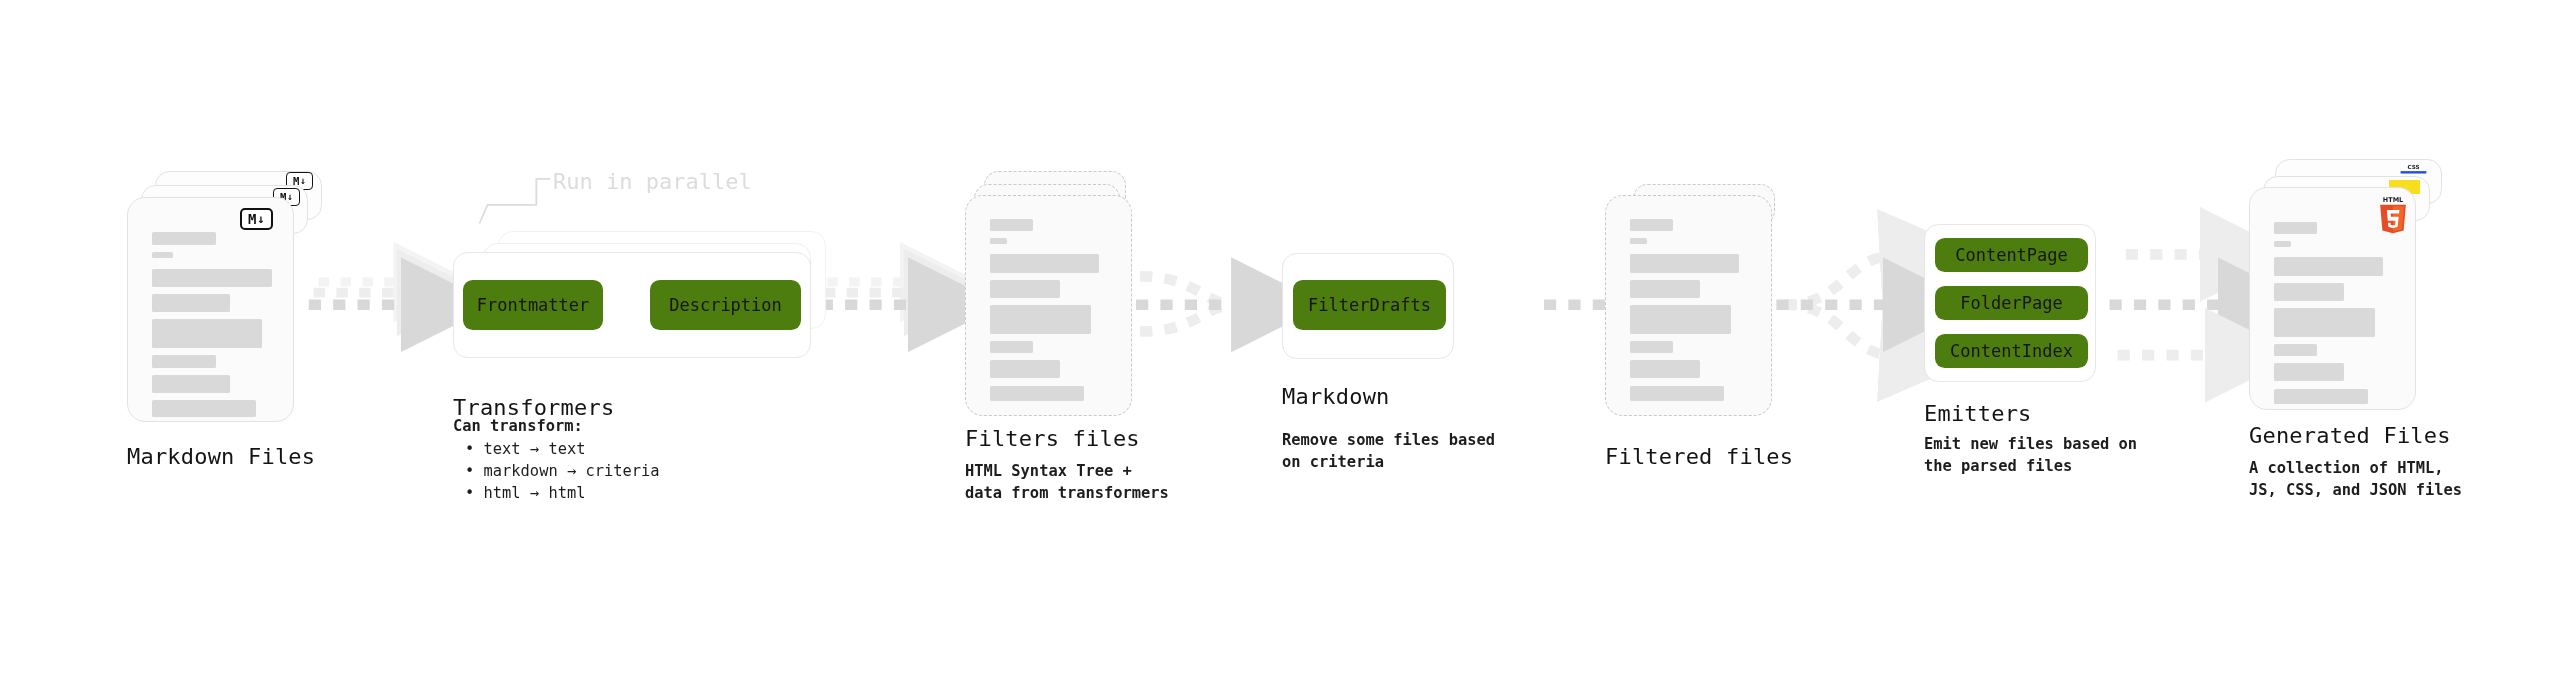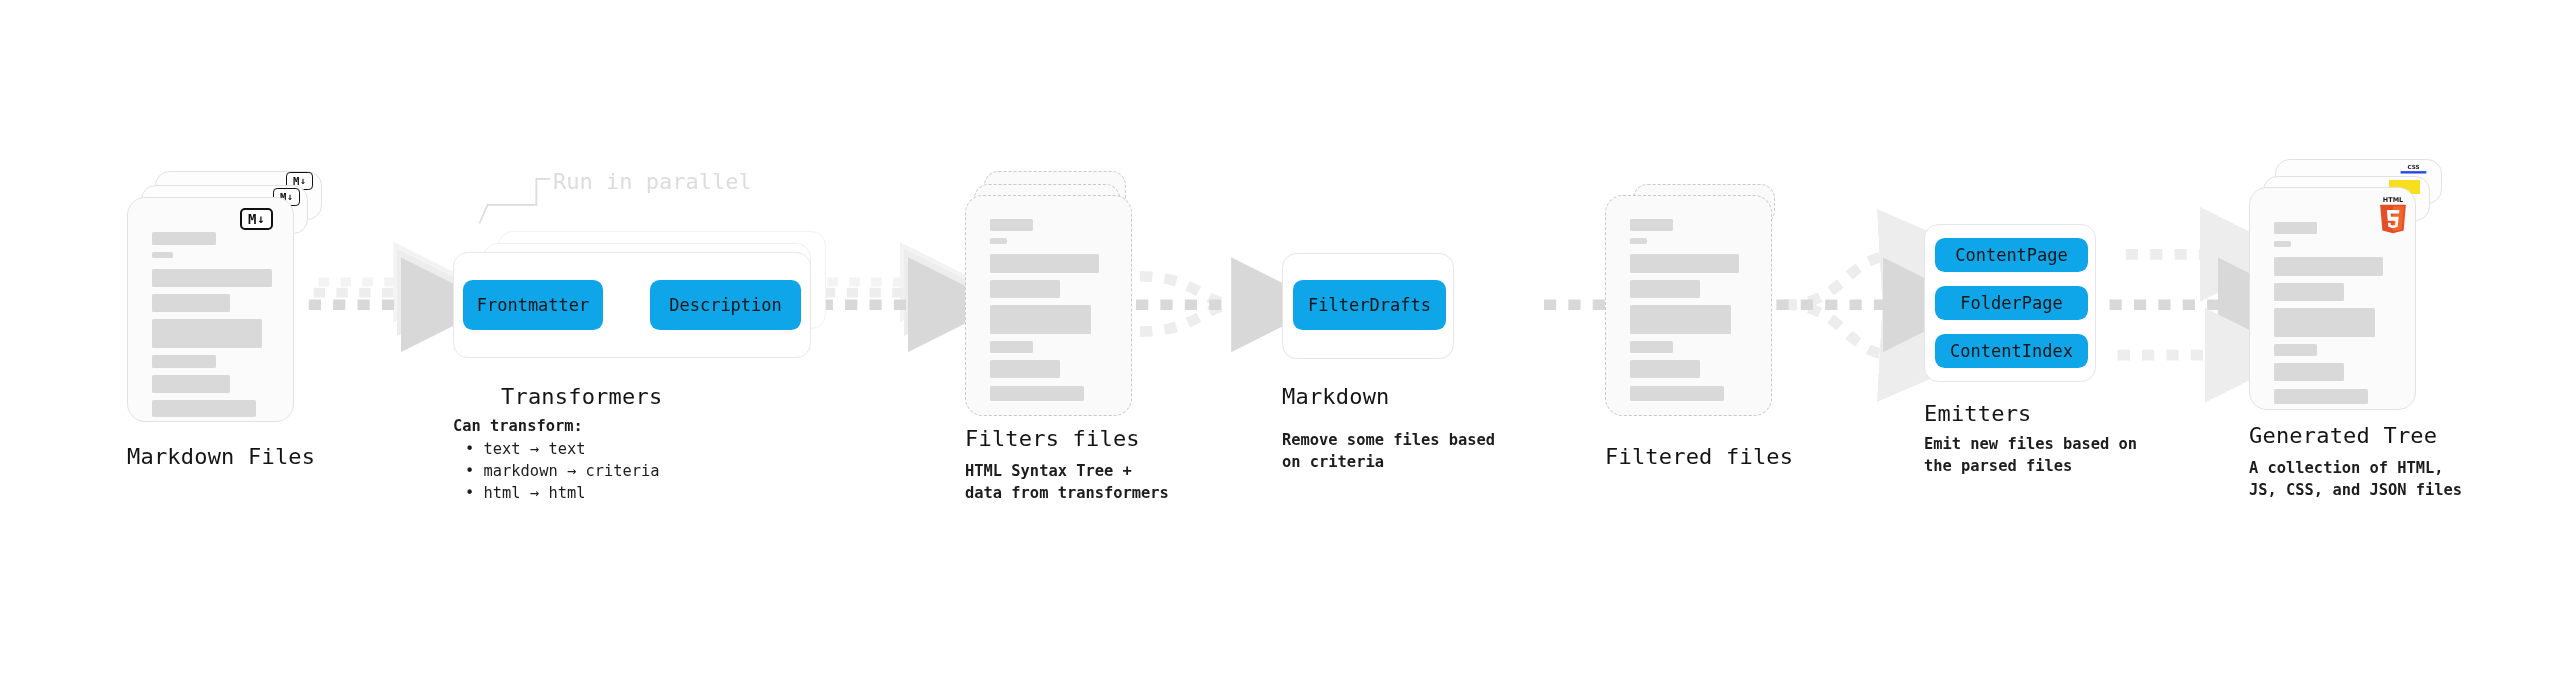--- a/index.html
+++ b/index.html
@@ -33,21 +33,21 @@
   .blist{position:absolute;font-size:15.4px;color:#1d1d1d;line-height:1.42;white-space:pre;}
 
   
   .shell{
     position:absolute;border:1.6px solid #e6e6e6;border-radius:14.6px;
     background:#ffffff;box-sizing:border-box;
   }
   .shell.g1{border-color:#efefef;}
   .shell.g2{border-color:#f2f2f2;}
   .chip{
-    position:absolute;background:#0ea5e9;border-radius:9.8px;
+    position:absolute;background:#4d7c0f;border-radius:9.8px;
     display:flex;align-items:center;justify-content:center;
     font-size:17px;color:#161616;box-sizing:border-box;white-space:nowrap;
   }
   .chip.f1{background:#e9e9e9;color:transparent;}
   .chip.f2{background:#f1f1f1;color:transparent;}
 
   .runlabel{
     position:absolute;font-size:22px;color:#dcdcdc;white-space:nowrap;
   }
 
@@ -177,21 +177,21 @@
     <div class="chip f2" style="left:674px;top:250px;width:134px;height:50px;">Description</div>
 
     <div class="shell g1" style="left:483px;top:243px;width:328px;height:98px;"></div>
     <div class="chip f1" style="left:500px;top:262px;width:126px;height:50px;">Frontmatter</div>
     <div class="chip f1" style="left:659px;top:262px;width:134px;height:50px;">Description</div>
 
     <div class="shell" style="left:453px;top:252px;width:358px;height:106px;border-color:#e7e7e7;"></div>
     <div class="chip" style="left:463px;top:280px;width:140px;height:50px;">Frontmatter</div>
     <div class="chip" style="left:650px;top:280px;width:151px;height:50px;">Description</div>
 
-    <div class="title" style="left:453px;top:384px;margin-left:48px;">Transformers</div>
+    <div class="title" style="left:453px;top:395px;">Transformers</div>
     <div class="sub" style="left:453px;top:416px;">Can transform:</div>
     <div class="blist" style="left:465px;top:439px;">• text → text</div>
     <div class="blist" style="left:465px;top:461px;">• markdown → criteria</div>
     <div class="blist" style="left:465px;top:483px;">• html → html</div>
   </div>
 
   <div class="node">
     <div class="filecard dashed" style="left:984px;top:171px;width:142px;height:41px;border-radius:14.6px;"></div>
     <div class="filecard dashed" style="left:974px;top:184px;width:146px;height:41px;border-radius:14.6px;"></div>
     <div class="filecard dashed" style="left:965px;top:195px;width:167px;height:221px;">
@@ -269,19 +269,19 @@
         <div class="ln" style="width:14%;height:5.7px;margin-bottom:9.8px;"></div>
         <div class="ln" style="width:91%;height:18.7px;"></div>
         <div class="ln" style="width:58%;height:18px;"></div>
         <div class="ln" style="width:84%;height:28.4px;"></div>
         <div class="ln" style="width:36%;height:12.2px;"></div>
         <div class="ln" style="width:58%;height:18px;"></div>
         <div class="ln" style="width:78%;height:15.4px;"></div>
       </div>
     </div>
 
-    <div class="title" style="left:2249px;top:423px;">Generated Tree</div>
+    <div class="title" style="left:2249px;top:423px;">Generated Files</div>
     <div class="sub" style="left:2249px;top:458px;">A collection of HTML,
 JS, CSS, and JSON files</div>
   </div>
 
 </div>
 
 
 </body></html>

